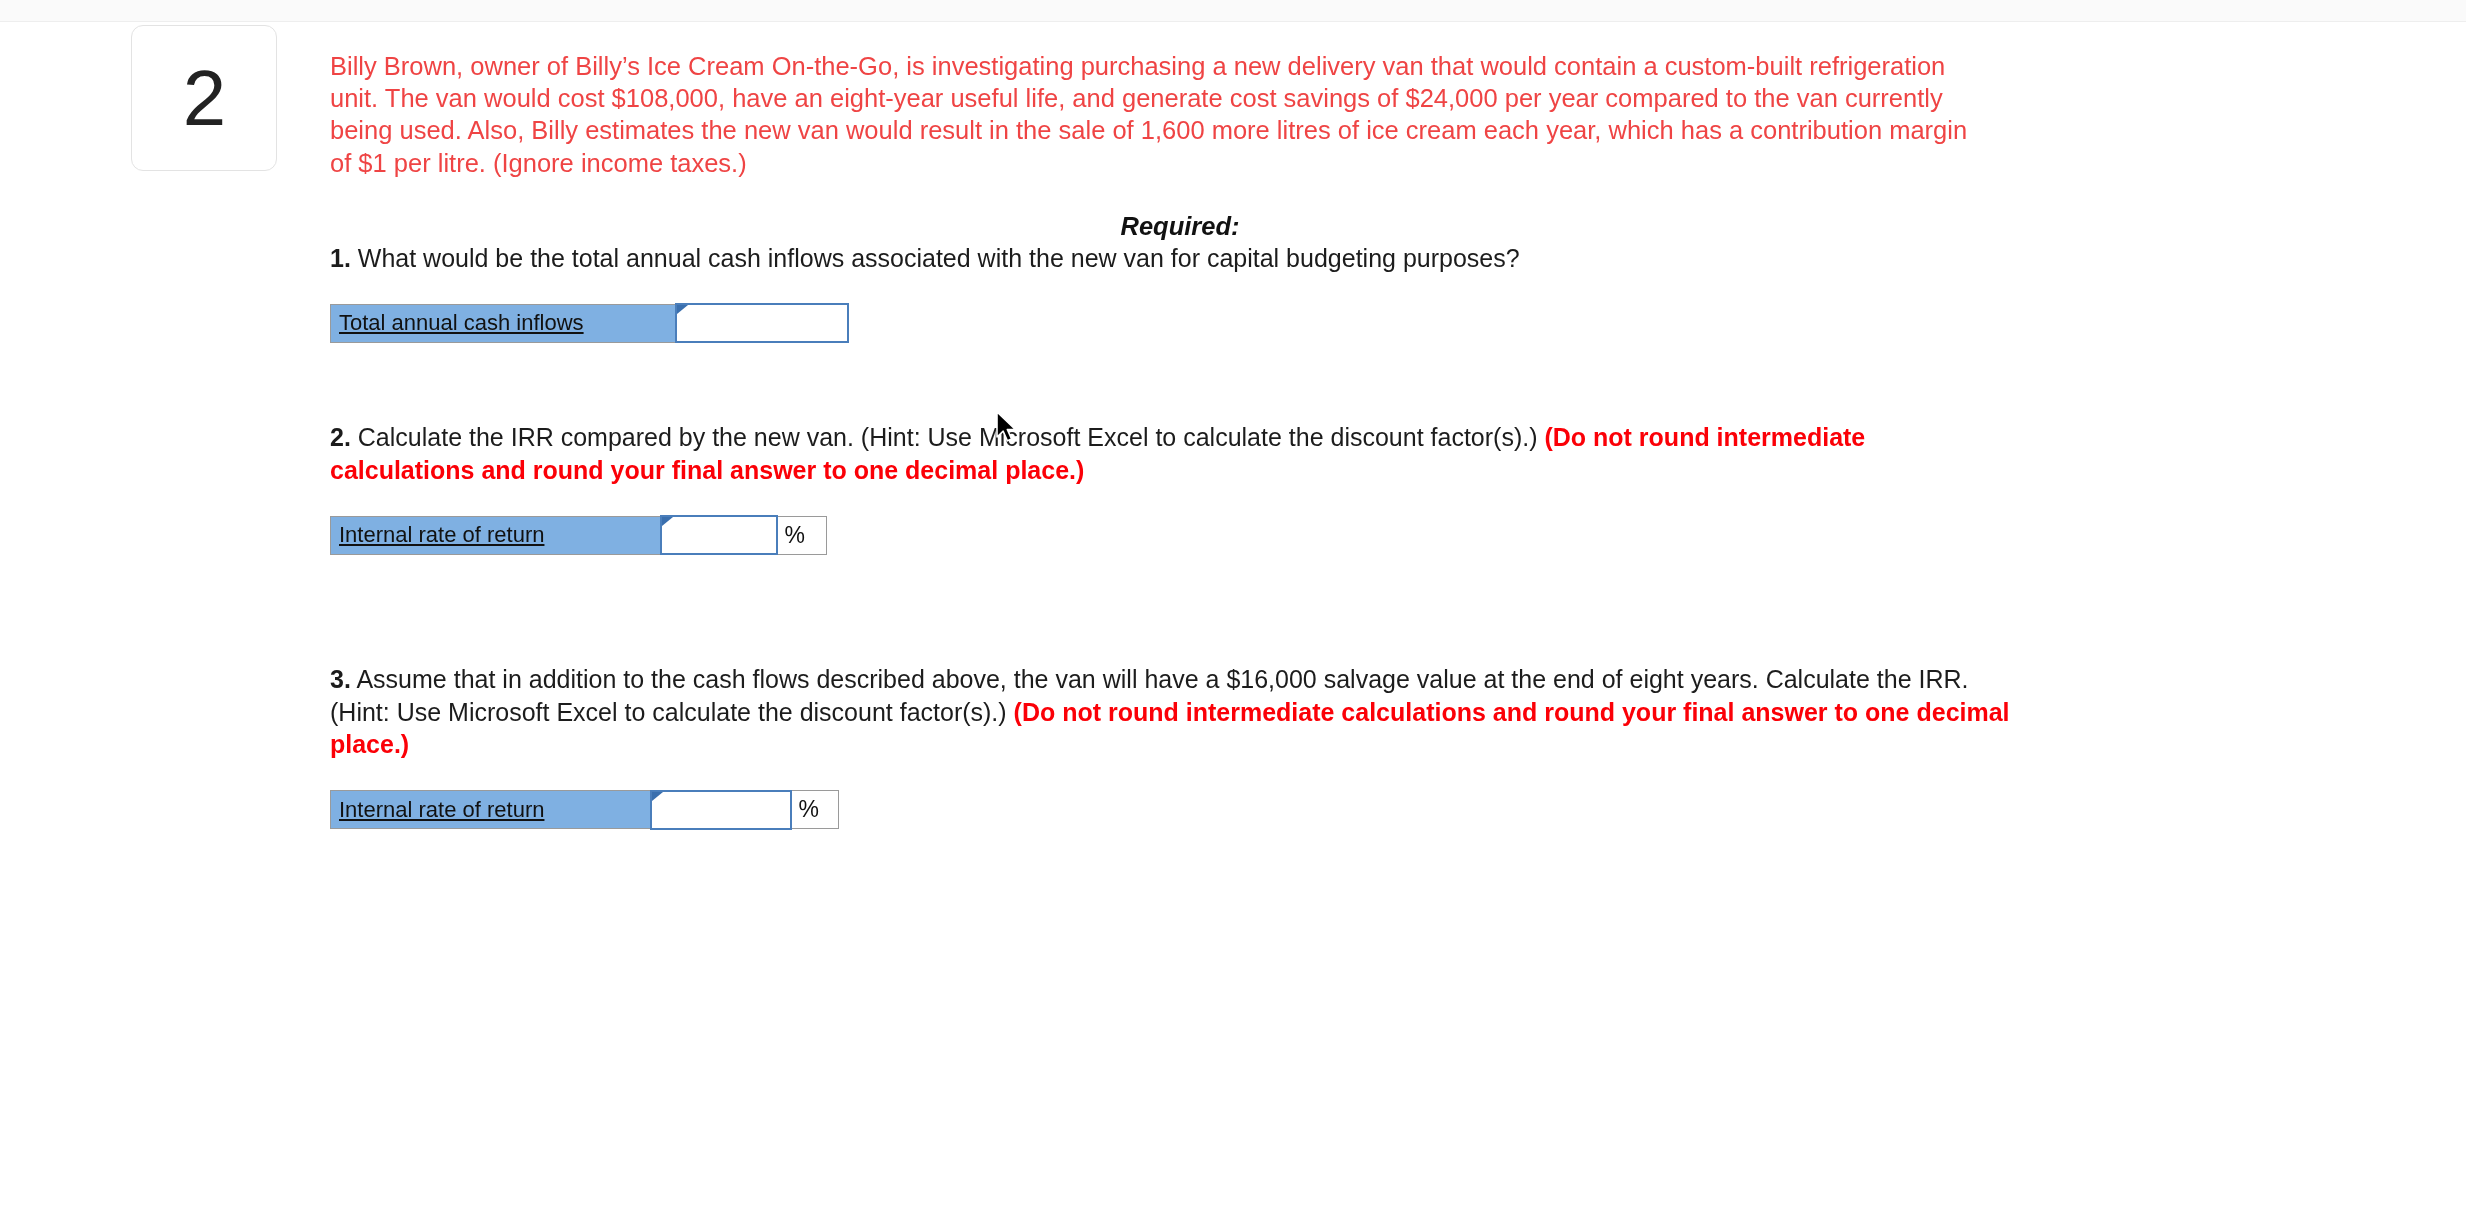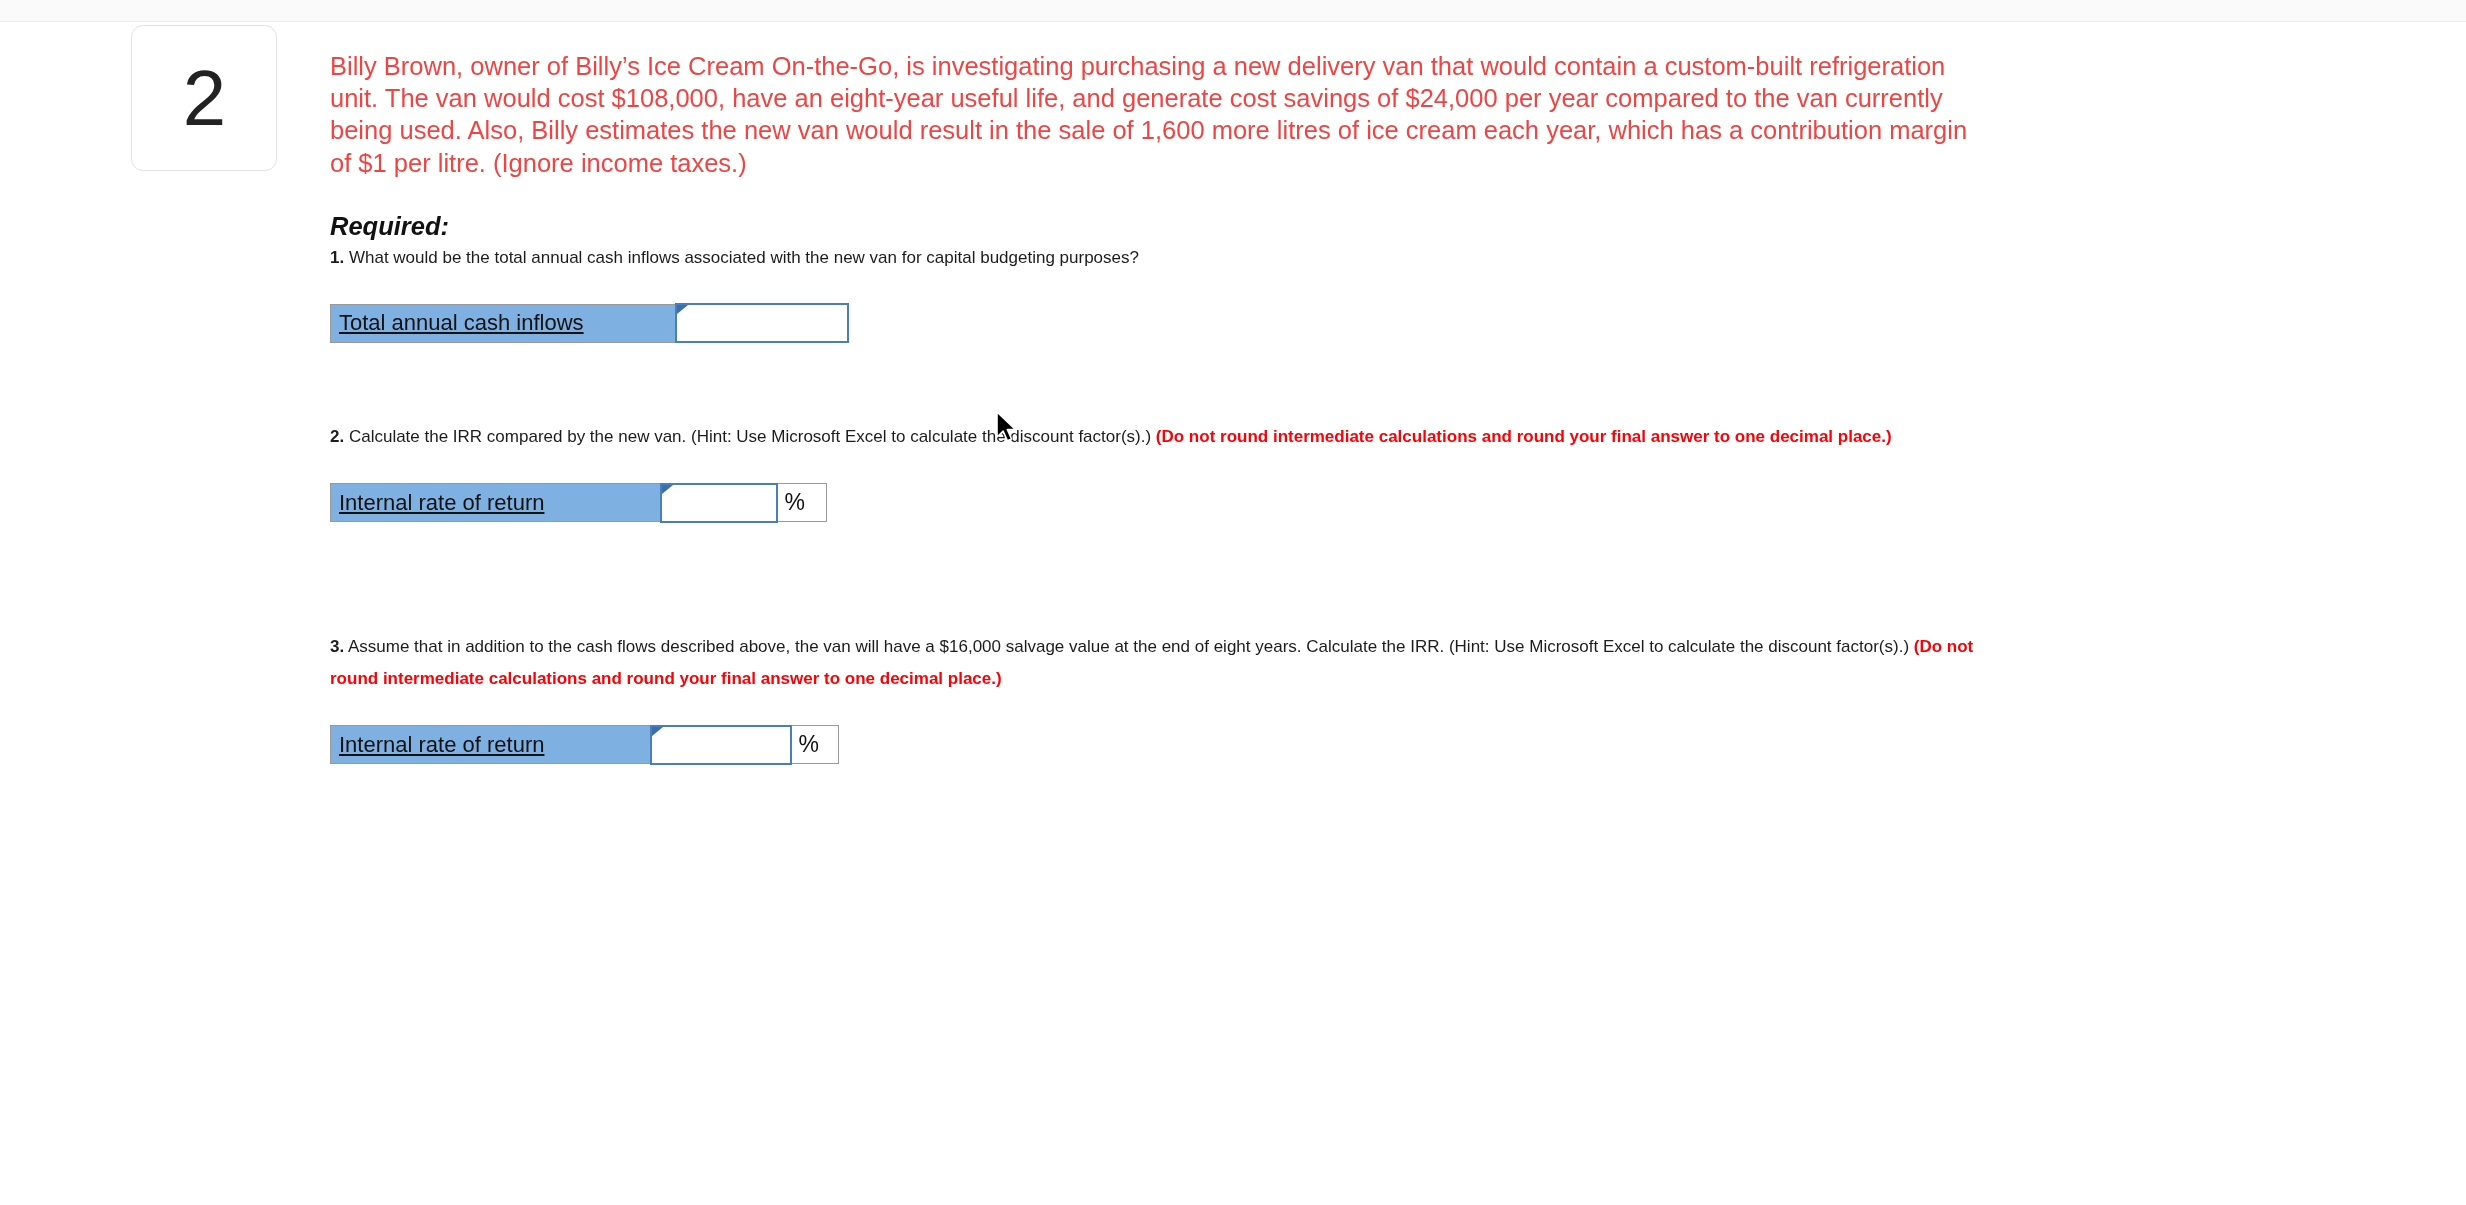--- a/index.html
+++ b/index.html
@@ -68,24 +68,25 @@
     margin: 0;
   }
 
   .required-head {
     font-size: 25.5px;
     line-height: 32px;
     font-weight: bold;
     font-style: italic;
     color: #111111;
     margin: 31px 0 0 0;
+    text-align: center;
   }
 
   .req-item {
-    font-size: 17px;
+    font-size: 25px;
     line-height: 32.5px;
     color: #1c1c1c;
     margin: 0;
     max-width: 1680px;
   }
   .req-item .n { font-weight: bold; }
   .req-item .hint { }
   .red-bold {
     color: #fb0007;
     font-weight: bold;

